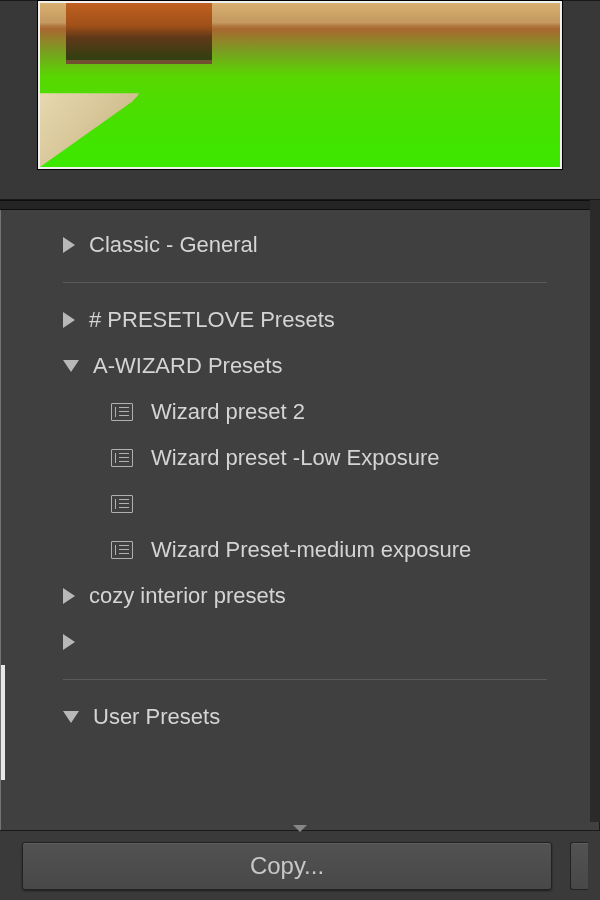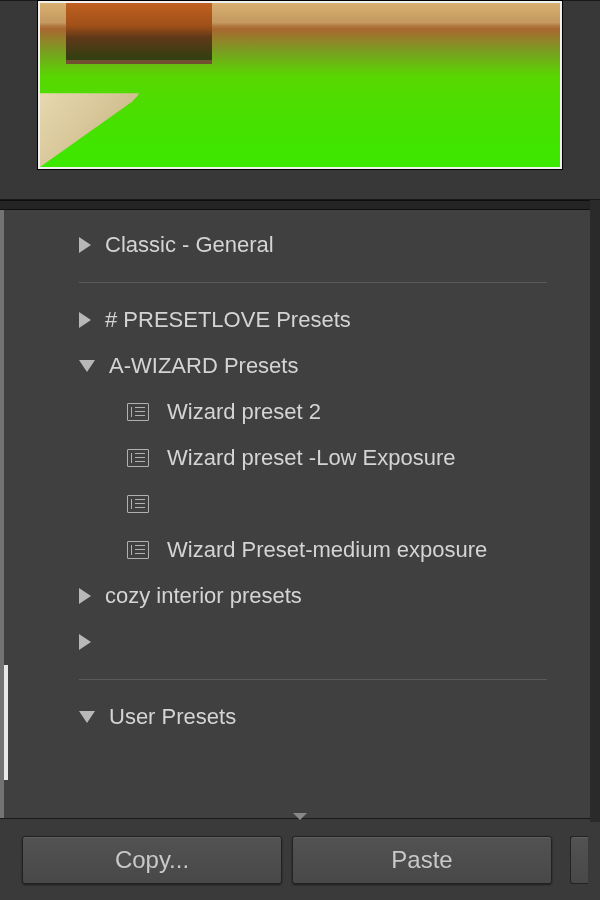--- a/index.html
+++ b/index.html
@@ -74,23 +74,23 @@
   .divider-h {
     height: 10px;
     background: #242424;
     border-top: 1px solid #0f0f0f;
     border-bottom: 1px solid #0f0f0f;
   }
   
   .panel {
     flex: 1;
     background: #404040;
-    border-left: 4px solid #737373;
+    border-left: 1px solid #737373;
     border-right: 1px solid #1a1a1a;
-    padding: 12px 0 0 13px;
+    padding: 12px 0 0 0;
     font-size: 22px;
     font-weight: 300;
     overflow: hidden;
     position: relative;
   }
   .scroll-indicator-left {
     position: absolute;
     left: 0;
     top: 455px;
     width: 4px;
@@ -165,21 +165,21 @@
     content: "";
     position: absolute;
     right: -5px; bottom: -5px;
     width: 10px; height: 10px;
     background: #f0f0f0;
     clip-path: polygon(50% 0%, 61% 35%, 98% 35%, 68% 57%, 79% 91%, 50% 70%, 21% 91%, 32% 57%, 2% 35%, 39% 35%);
     left: auto; top: auto;
   }
   
   .button-bar {
-    height: 82px;
+    height: 70px;
     background: #3a3a3a;
     border-top: 1px solid #1a1a1a;
     display: flex;
     align-items: center;
     gap: 10px;
     padding: 0 12px 0 22px;
     position: relative;
   }
   .button-bar::before {
     content: "";
@@ -296,21 +296,18 @@
         <span>User Presets</span>
       </div>
     </div>
 
   </div>
 
   <div class="button-bar">
     <div class="btn">
       <span>Copy...</span>
     </div>
-    <div class="btn">
-      <span>Paste</span>
-    </div>
     <div class="right-edge"></div>
   </div>
 
   <div class="right-gutter"></div>
 
 </div>
 
 </body></html>

